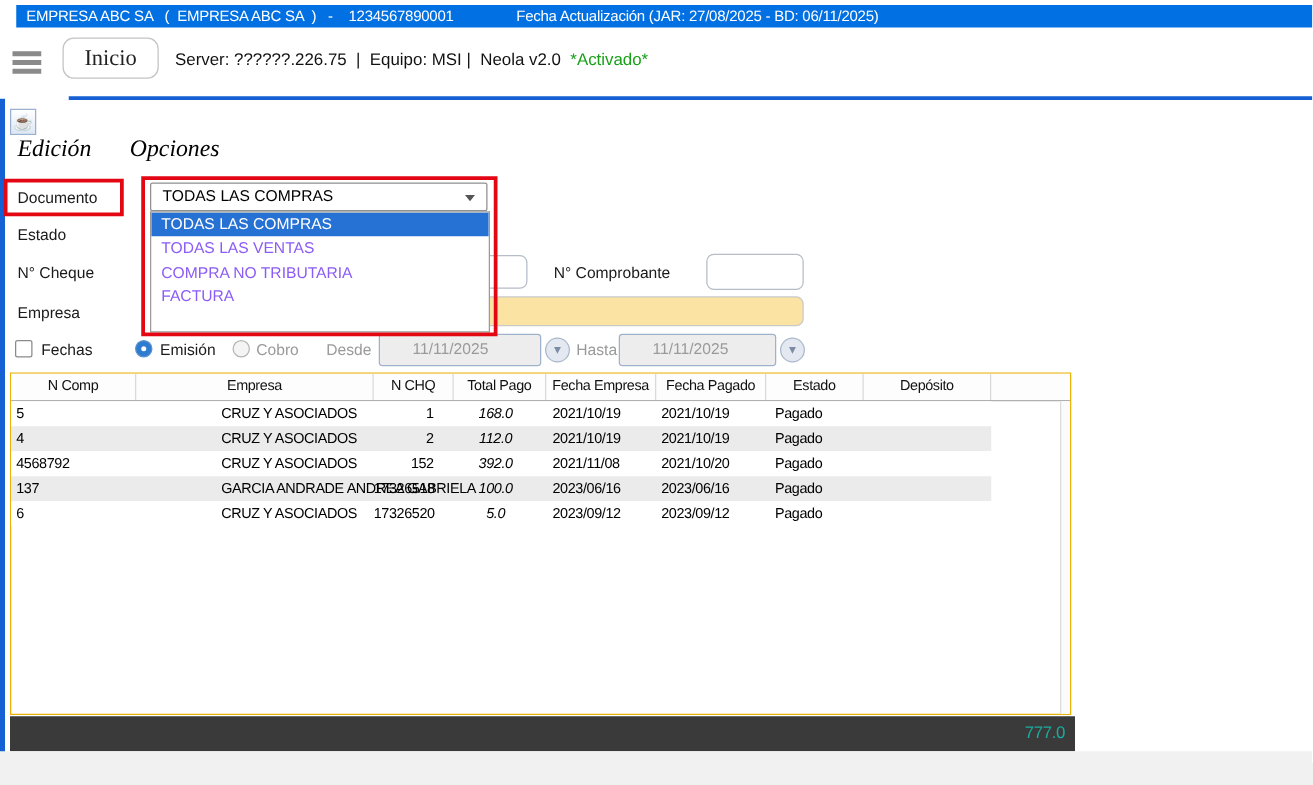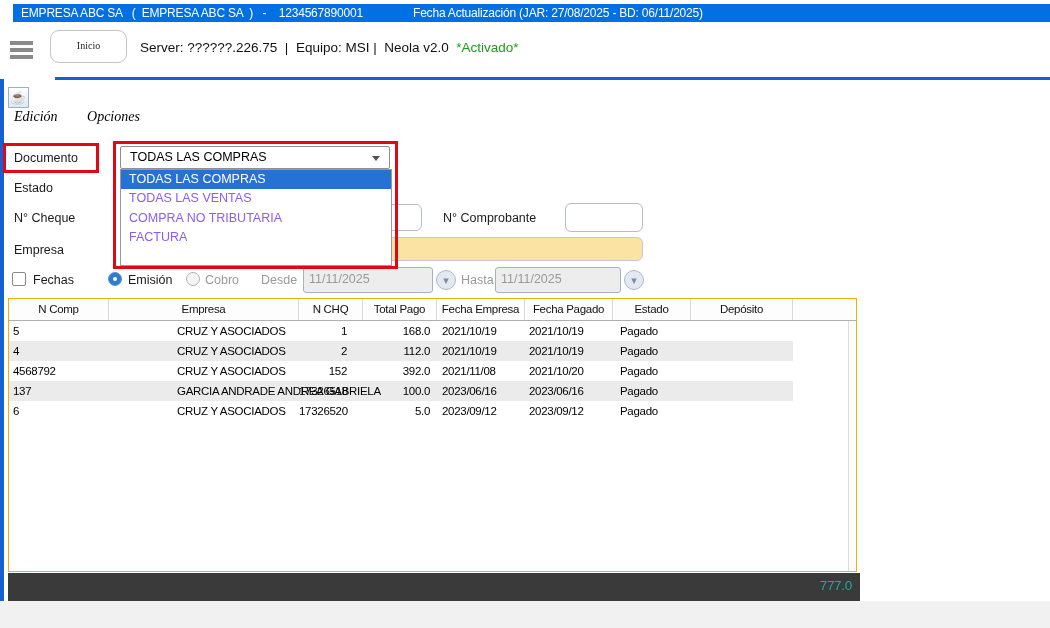--- a/index.html
+++ b/index.html
@@ -11,34 +11,34 @@
   .titlebar { position:absolute; left:13px; top:4px; width:1037px; height:18px; background:#0070e2; color:#fff;
               font-size:12px; letter-spacing:-0.2px; line-height:18px; white-space:pre; }
   .titlebar .left  { position:absolute; left:8px; top:0; }
   .titlebar .right { position:absolute; left:400px; top:0; }
 
   
   .hamburger { position:absolute; left:10px; top:41px; width:23px; height:18px; cursor:pointer; }
   .hamburger span { display:block; width:23px; height:3.5px; background:#8a8a8a; margin-bottom:3.5px; }
   .btn-inicio { position:absolute; left:50px; top:30px; width:77px; height:33px; background:#fff;
                 border:1.5px solid #c4c4c4; border-radius:9px; font-family:"Liberation Serif", serif;
-                font-size:10px; color:#222; text-align:center; line-height:30px; cursor:pointer; }
+                font-size:18px; color:#222; text-align:center; line-height:30px; cursor:pointer; }
   .serverline { position:absolute; left:140px; top:40px; font-size:13.5px; color:#111; white-space:pre; }
   .serverline b { font-weight:normal; }
   .activado { color:#18a018; font-weight:bold; }
   .blue-rule  { position:absolute; left:55px; top:77px; width:995px; height:3px; background:#1560d2; }
   .blue-stripe{ position:absolute; left:0; top:79px; width:4px; height:549px; background:#1560d2; }
 
   
   .java-icon { position:absolute; left:8px; top:87px; width:21px; height:21px; border:1px solid #9ab0d0;
                background:linear-gradient(#ffffff,#dde7f5); text-align:center; font-size:13px; line-height:19px; color:#a63a2a; }
 
   
   .menubar { position:absolute; left:14px; top:109px; font-family:"Liberation Serif", serif; font-style:italic;
-             font-size:14px; color:#000; }
+             font-size:19px; color:#000; }
   .menubar span { margin-right:26px; cursor:pointer; }
 
   
   .flabel { position:absolute; font-size:12.5px; color:#1a1a1a; }
 
   
   .tinput { position:absolute; background:#fff; border:1px solid #b5bdc9; border-radius:6px; }
   .yellow-field { position:absolute; left:120px; top:237px; width:523px; height:24px; background:#fbe3a4;
                   border:1px solid #c9c9c9; border-radius:6px; }
 
@@ -61,39 +61,39 @@
   
   .checkbox { position:absolute; left:12px; top:272px; width:14px; height:14px; background:#fff;
               border:1.5px solid #8a8a8a; border-radius:2px; cursor:pointer; }
   .radio { position:absolute; width:14px; height:14px; border-radius:50%; cursor:pointer; }
   .radio.on  { left:108px; top:272px; background:#2f7bd0; border:1.5px solid #5a93cf; }
   .radio.on::after { content:""; position:absolute; left:3.5px; top:3.5px; width:4px; height:4px; border-radius:50%; background:#fff; }
   .radio.off { left:186px; top:272px; background:#f4f4f4; border:1.5px solid #b4b4b4; }
   .graytext { color:#9a9a9a; }
   .datewrap { position:absolute; top:267px; height:26px; display:flex; align-items:center; }
   .datefield { height:26px; background:#ededed; border:1.5px solid #9fb2cc; border-radius:3px;
-               font-size:12.5px; color:#9a9a9a; line-height:23px; padding-left:5px; }
+               font-size:12.5px; color:#9a9a9a; line-height:23px; padding-left:26px; }
   .datebtn { width:20px; height:20px; margin-left:3px; border-radius:50%; background:#e4e9f1;
              border:1px solid #aab8cc; color:#7b8ba3; font-size:11px; line-height:18px; text-align:center; cursor:pointer; }
 
   
   .tablepanel { position:absolute; left:8px; top:298px; width:849px; height:274px; background:#fff; border:1px solid #eab308; }
   .thead { display:flex; height:22px; border-bottom:1px solid #b0b0b0; background:#fdfdfd; }
   .th { font-size:11.5px; letter-spacing:-0.3px; color:#111; text-align:center; line-height:21px;
         border-right:1px solid #d9d9d9; overflow:hidden; cursor:pointer; }
   .tr { display:flex; height:20px; width:784px; background:#fff; cursor:pointer; }
   .tr.alt { background:#ebebeb; }
   .td { font-size:11.5px; letter-spacing:-0.3px; color:#000; line-height:20px; white-space:nowrap; overflow:visible; }
   .c0 { width:100px; } .c1 { width:190px; } .c2 { width:64px; } .c3 { width:74px; }
   .c4 { width:88px; }  .c5 { width:88px; }  .c6 { width:78px; } .c7 { width:102px; }
   .cfill { width:63px; border-right:none; }
   .td.c0 { padding-left:4px; }
   .td.c1 { padding-left:68px; }
   .td.c2 { text-align:right; padding-right:16px; }
-  .td.c3 { text-align:right; padding-right:7px; }
+  .td.c3 { text-align:center; padding-right:7px;font-style:italic; }
   .td.c4 { padding-left:5px; }
   .td.c5 { padding-left:4px; }
   .td.c6 { padding-left:7px; }
   .scrolltrack { position:absolute; right:0; top:22px; width:8px; height:250px; background:#fbfbfb; border-left:1px solid #dcdcdc; }
 
   
   .statusbar { position:absolute; left:8px; top:573px; width:852px; height:28px; background:#3a3a3a; }
   .statusbar .total { position:absolute; right:8px; top:5px; font-size:13.5px; letter-spacing:-0.3px; color:#1bab9f; }
   .bottomgray { position:absolute; left:0; top:601px; width:1050px; height:27px; background:#f1f1f1; }
 </style>

